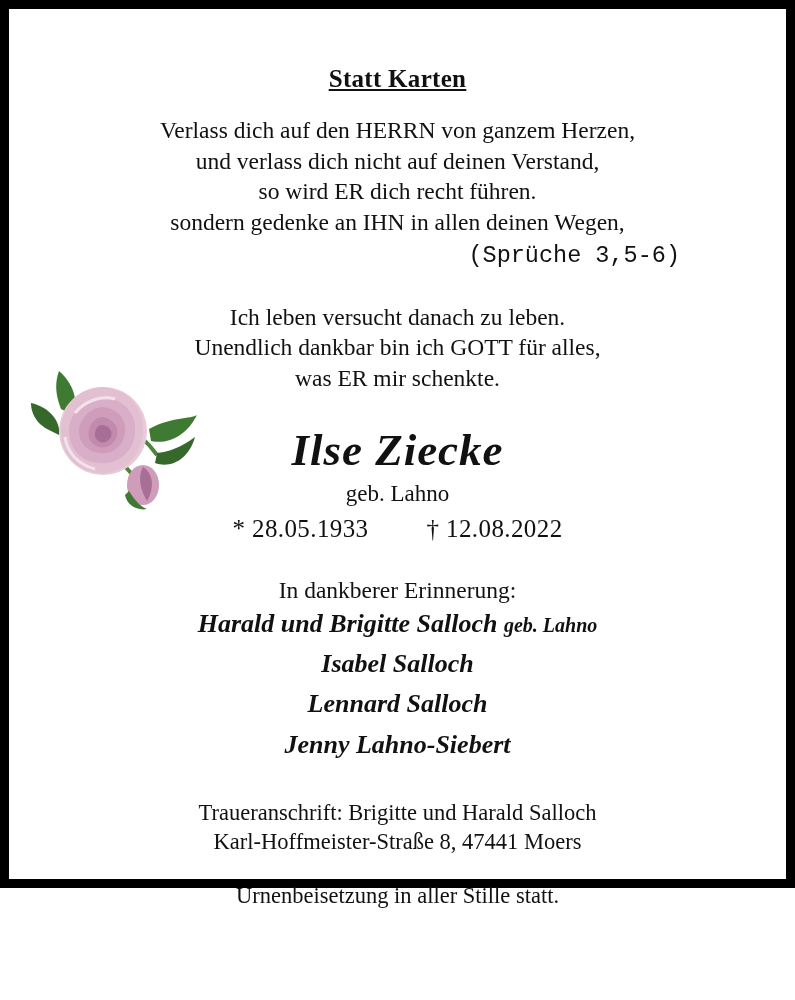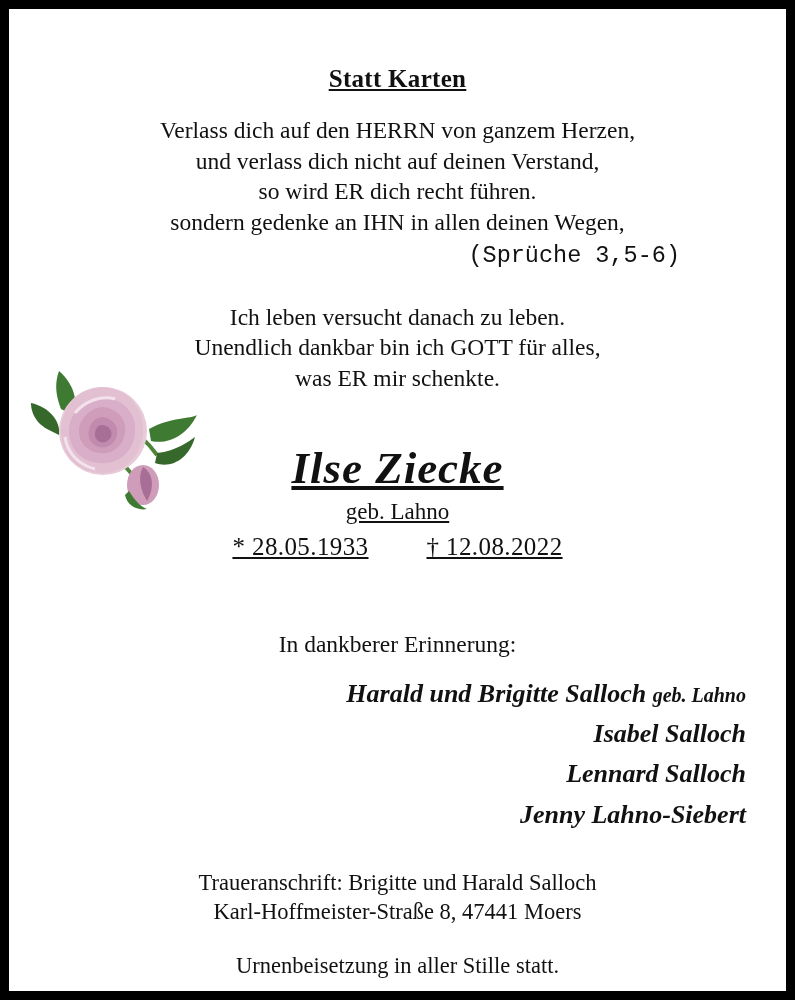--- a/index.html
+++ b/index.html
@@ -11,21 +11,21 @@
     width: 795px;
     height: 1000px;
     font-family: "Liberation Serif", serif;
     color: #111111;
     overflow: hidden;
   }
   .obituary {
     position: relative;
     box-sizing: border-box;
     width: 795px;
-    height: 1000px;
+    height: 888px;
     border: 9px solid #000000;
     background: #ffffff;
     padding: 44px 40px 20px 40px;
     text-align: center;
   }
   .heading {
     font-size: 25px;
     font-weight: bold;
     text-decoration: underline;
     letter-spacing: 0.3px;
@@ -49,23 +49,22 @@
   }
   .personal {
     font-size: 23.5px;
     line-height: 1.30;
     margin: 30px 0 0 0;
   }
   .personal-line {
     display: block;
   }
   .name-block {
-    margin-top: 52px;
+    margin-top: 34px;
     position: relative;
-    text-decoration: underline;
   }
   .name {
     font-size: 45px;
     font-weight: bold;
     font-style: italic;
     letter-spacing: 1px;
     line-height: 1.05;
   }
   .maiden {
     font-size: 23px;
@@ -74,25 +73,24 @@
   .dates {
     font-size: 25px;
     margin-top: 8px;
     letter-spacing: 0.4px;
   }
   .dates .birth {
     margin-right: 58px;
   }
   .remember {
     font-size: 23.5px;
-    margin-top: 70px;
+    margin-top: 34px;
   }
   .family {
-    margin-top: 16px;
-    text-align: right;
+    margin-top: 0;
   }
   .family-line {
     display: block;
     font-size: 26px;
     font-weight: bold;
     font-style: italic;
     line-height: 1.55;
   }
   .family-line .suffix {
     font-size: 20px;

